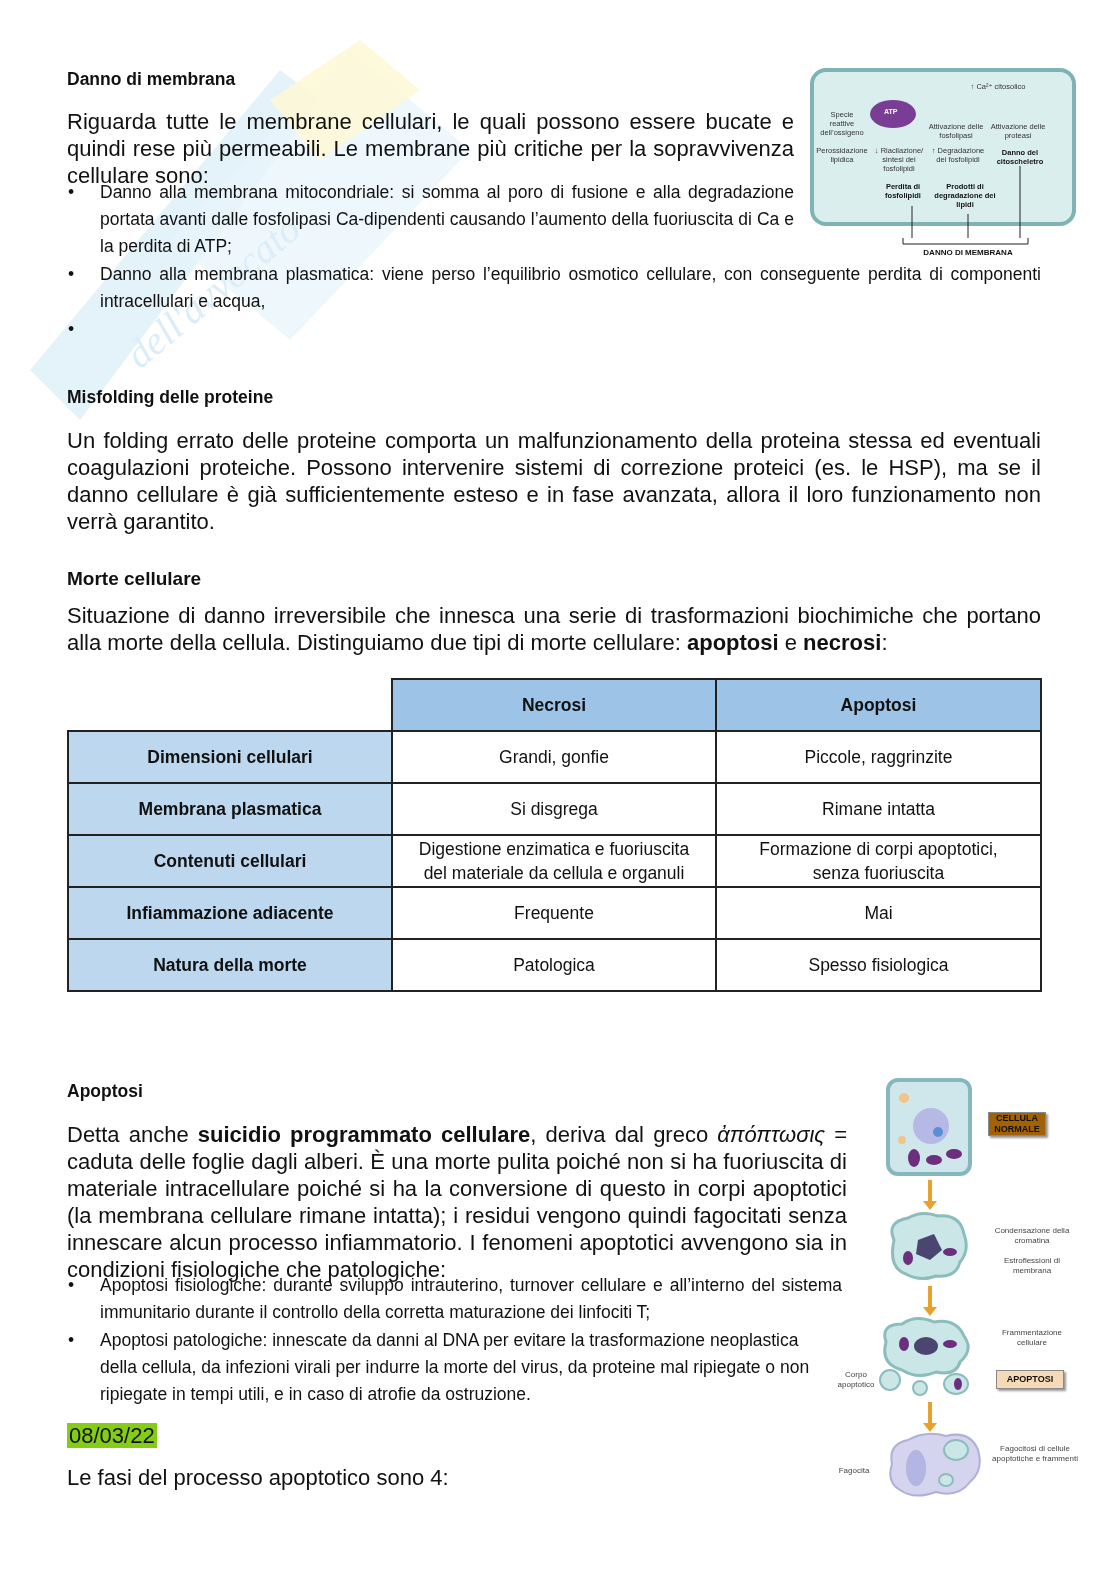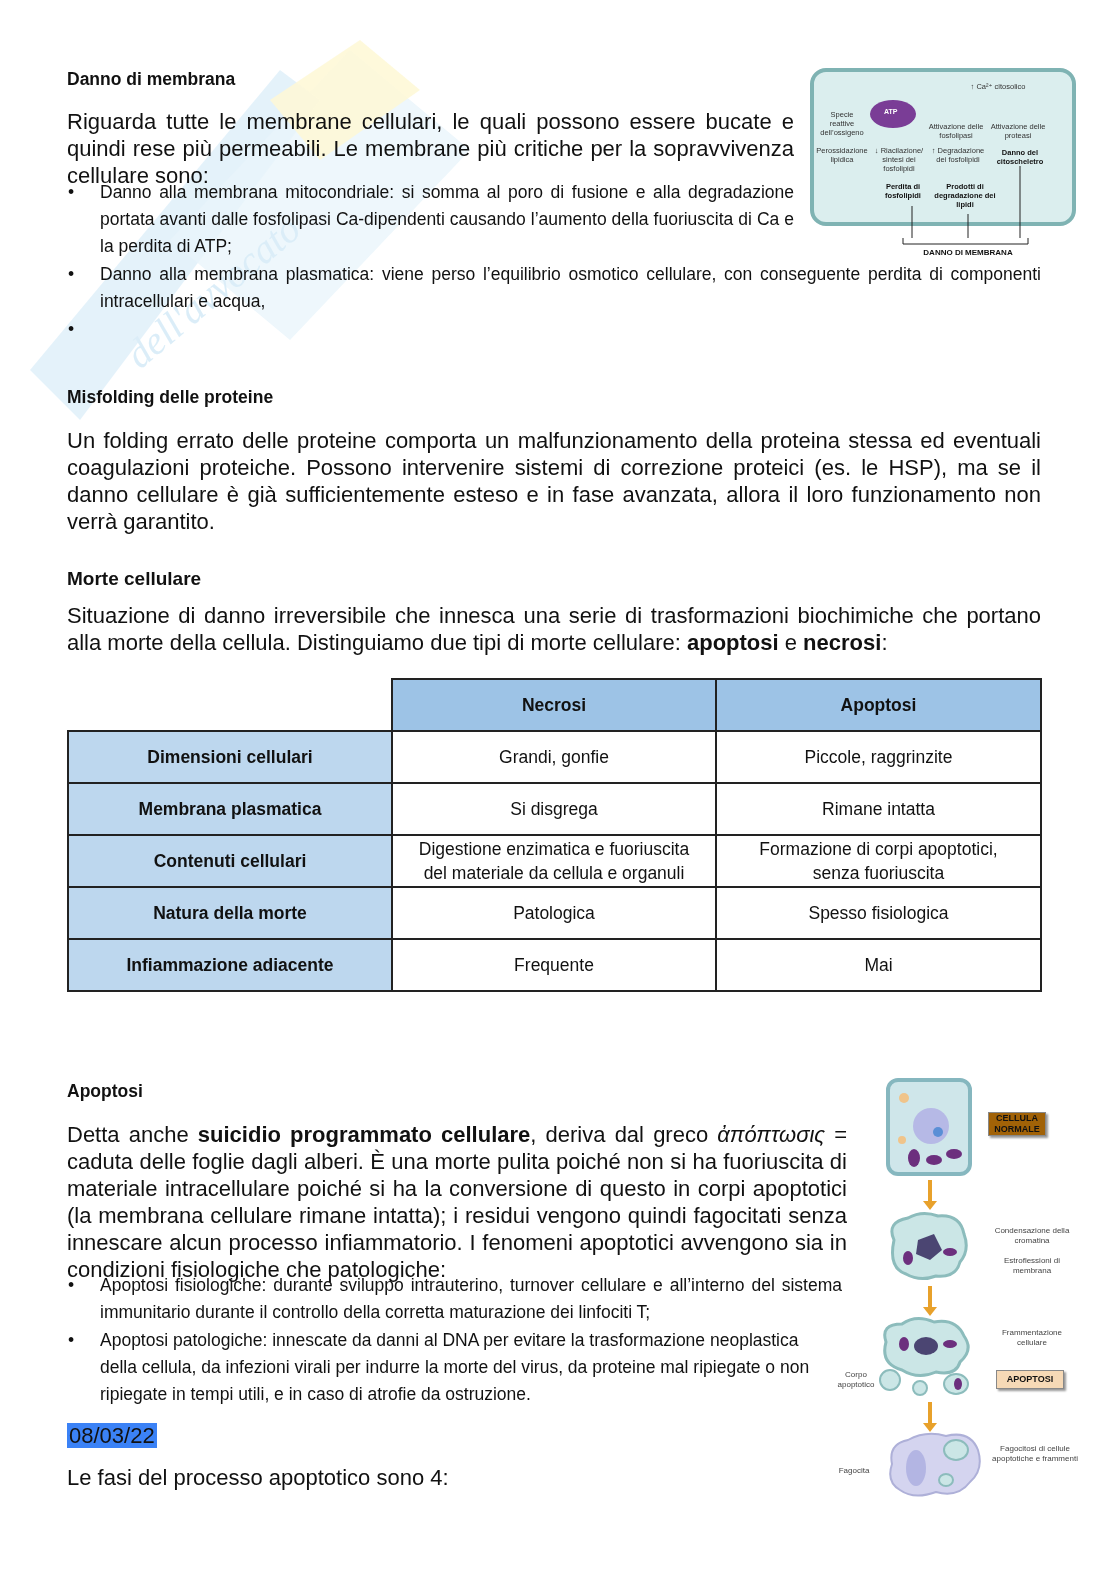--- a/index.html
+++ b/index.html
@@ -11,21 +11,21 @@
 
   .text { position: absolute; font-size: 22px; line-height: 27px; }
   .h { font-weight: bold; font-size: 17.5px; }
   .h-big { font-size: 19px; font-weight: bold; }
   .just { text-align: justify; text-align-last: auto; }
   .bullet { position: absolute; font-size: 17.5px; line-height: 27px; }
   .bullet .dot { position: absolute; left: -32px; top: 0; }
   b { font-weight: bold; }
   i { font-style: italic; }
 
-  .date-hl { background: #3b82f6; padding: 0 2px; }
+  .date-hl { background: #84cc16; padding: 0 2px; }
 
   
   table.cmp { position: absolute; left: 67px; top: 678px; border-collapse: collapse;
               font-size: 17.5px; line-height: 24px; }
   table.cmp td, table.cmp th { border: 2px solid #222; text-align: center; vertical-align: middle; }
   table.cmp th { background: #9dc3e6; height: 48px; font-weight: bold; }
   table.cmp td.rowh { background: #bdd7ee; font-weight: bold; }
   table.cmp td.empty { border: none; border-bottom: 2px solid #222; background: transparent; }
   table.cmp td { height: 48px; }
 
@@ -129,28 +129,28 @@
       <td class="rowh">Membrana plasmatica</td>
       <td>Si disgrega</td>
       <td>Rimane intatta</td>
     </tr>
     <tr>
       <td class="rowh">Contenuti cellulari</td>
       <td style="padding:0 12px;">Digestione enzimatica e fuoriuscita del materiale da cellula e organuli</td>
       <td style="padding:0 28px;">Formazione di corpi apoptotici, senza fuoriuscita</td>
     </tr>
     <tr>
+      <td class="rowh">Infiammazione adiacente</td>
+      <td>Frequente</td>
+      <td>Mai</td>
+    </tr>
+    <tr>
       <td class="rowh">Natura della morte</td>
       <td>Patologica</td>
       <td>Spesso fisiologica</td>
-    </tr>
-    <tr>
-      <td class="rowh">Infiammazione adiacente</td>
-      <td>Frequente</td>
-      <td>Mai</td>
     </tr>
   </tbody>
     </table>
 
   <div class="text h" style="left:67px; top:1078px;">Apoptosi</div>
   <div class="text just" style="left:67px; top:1121px; width:780px;">
     <span>Detta anche </span><b>suicidio programmato cellulare</b><span>, deriva dal greco </span><i>ἀπόπτωσις</i><span> = caduta delle foglie dagli alberi. È una morte pulita poiché non si ha fuoriuscita di materiale intracellulare poiché si ha la conversione di questo in corpi apoptotici (la membrana cellulare rimane intatta); i residui vengono quindi fagocitati senza innescare alcun processo infiammatorio. I fenomeni apoptotici avvengono sia in condizioni fisiologiche che patologiche:</span>
   </div>
 
   <div class="bullet just" style="left:100px; top:1272px; width:742px;">

